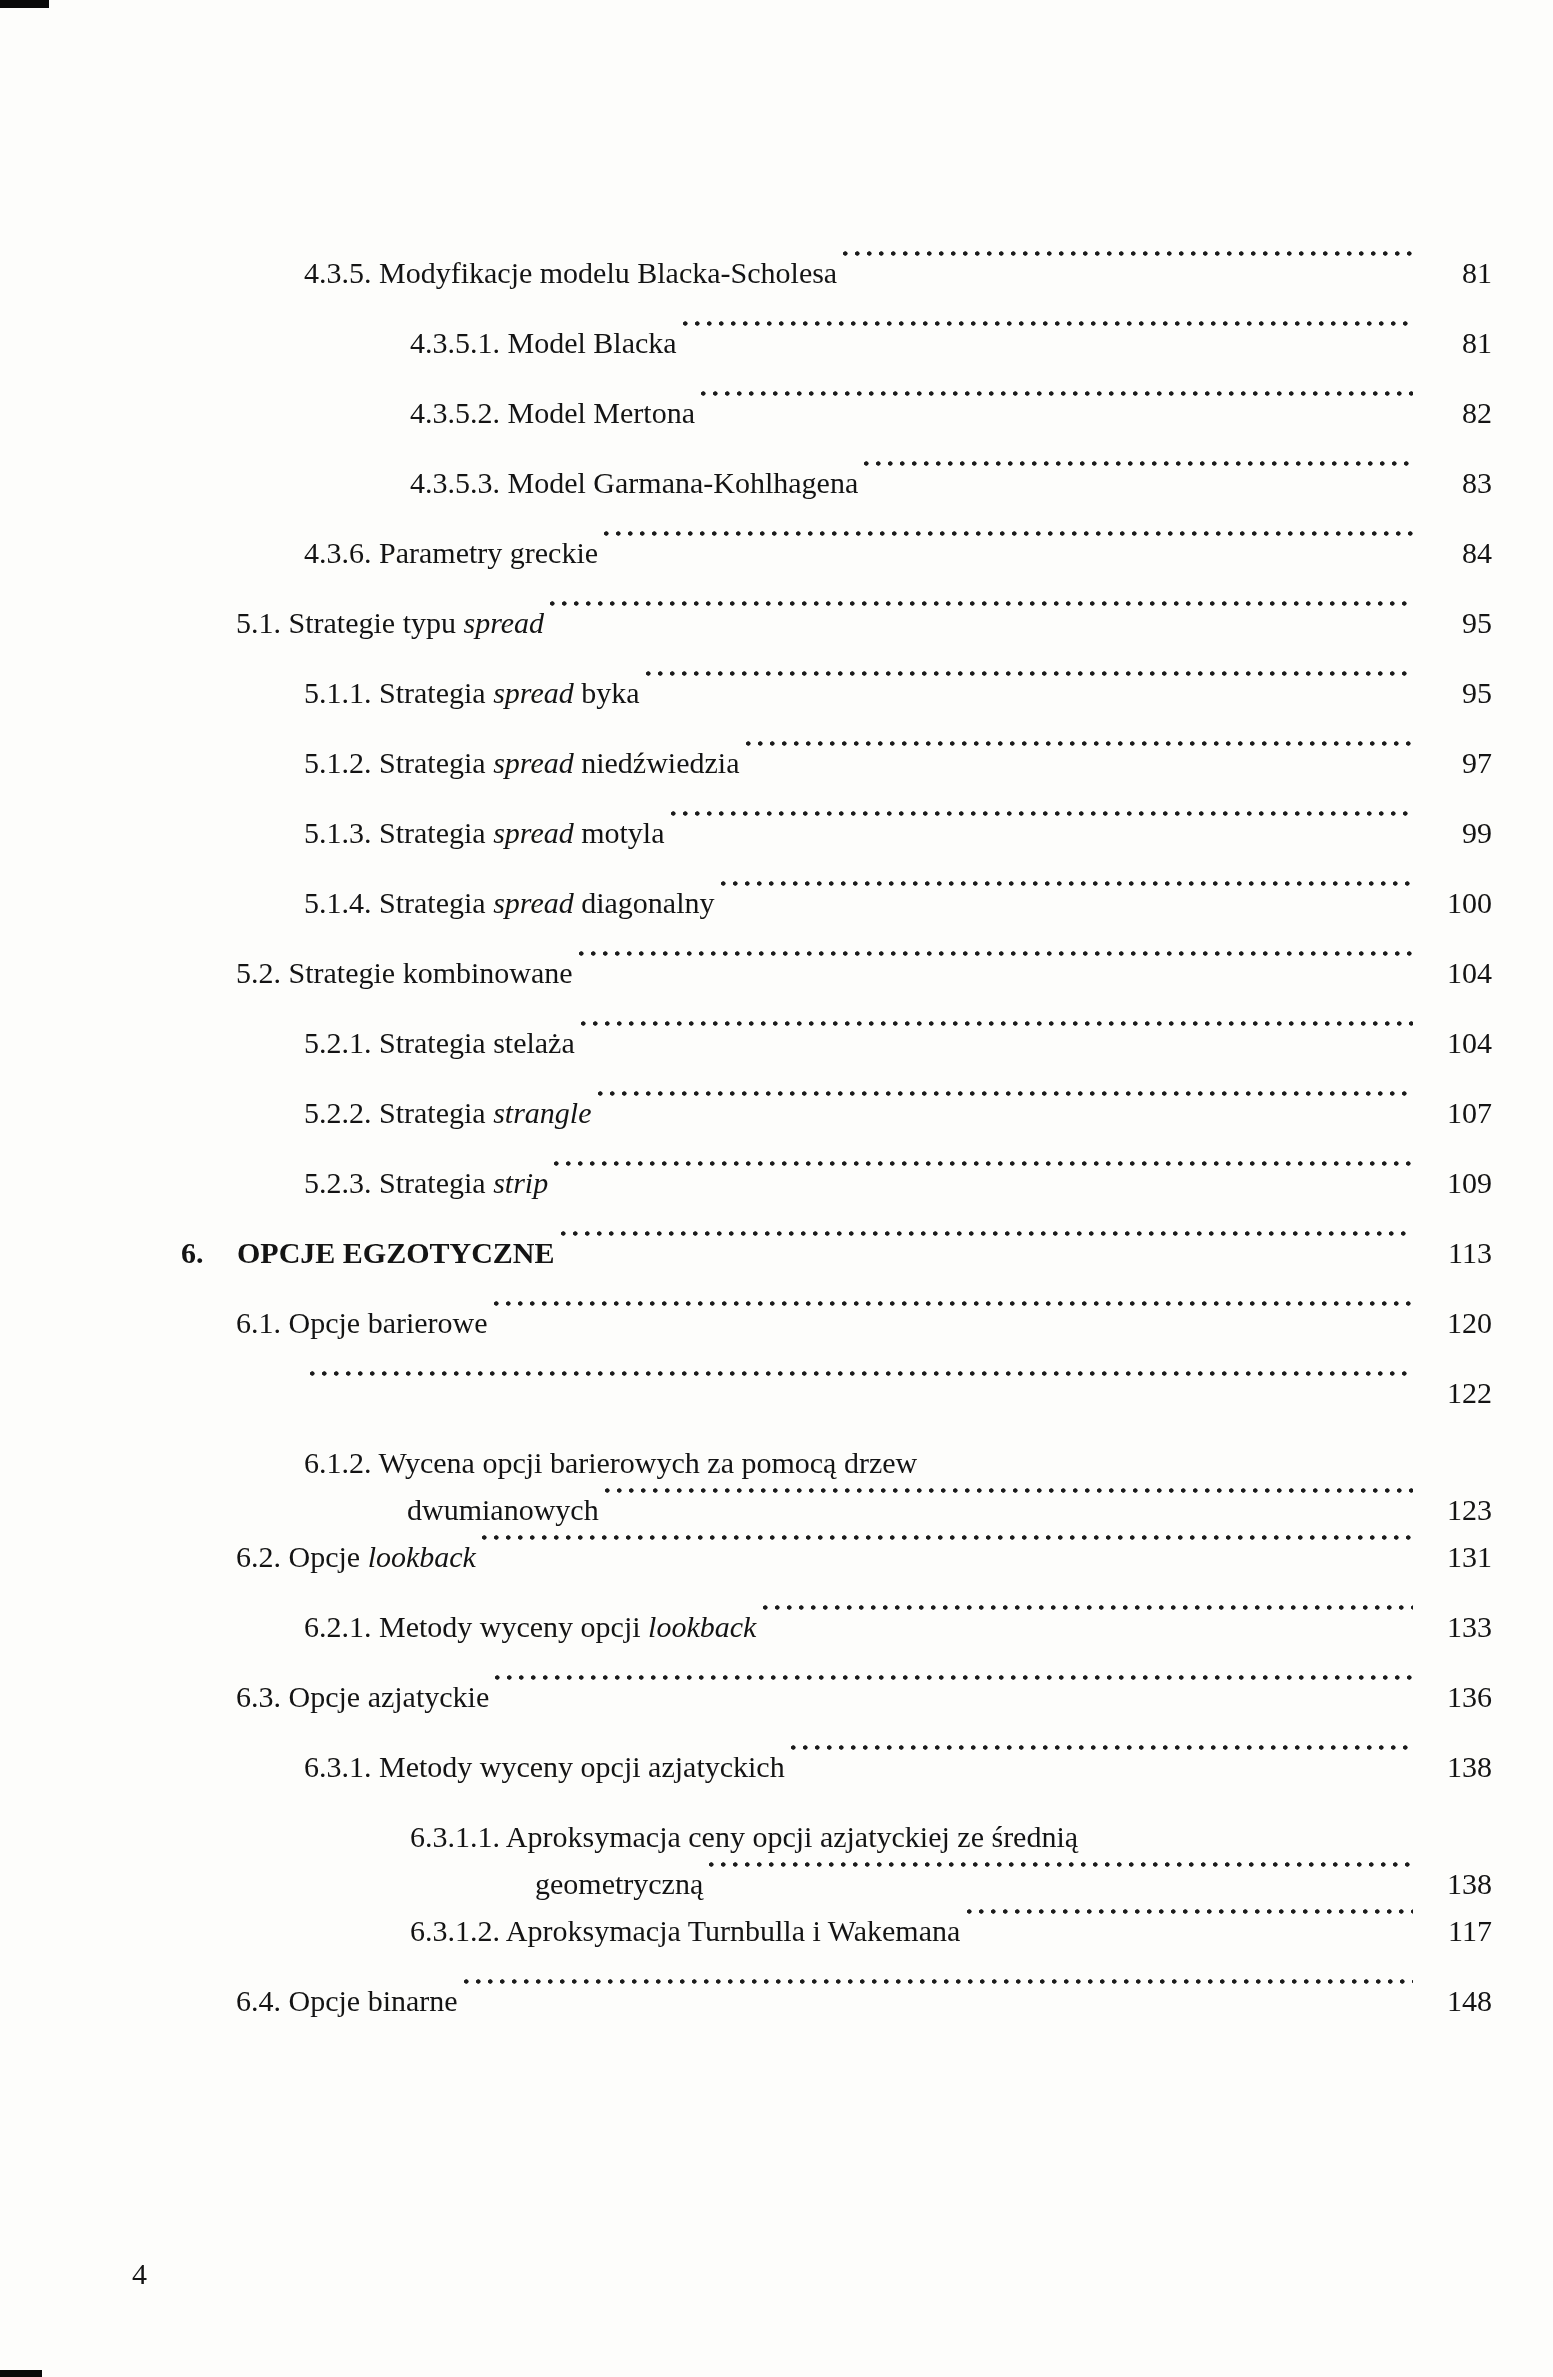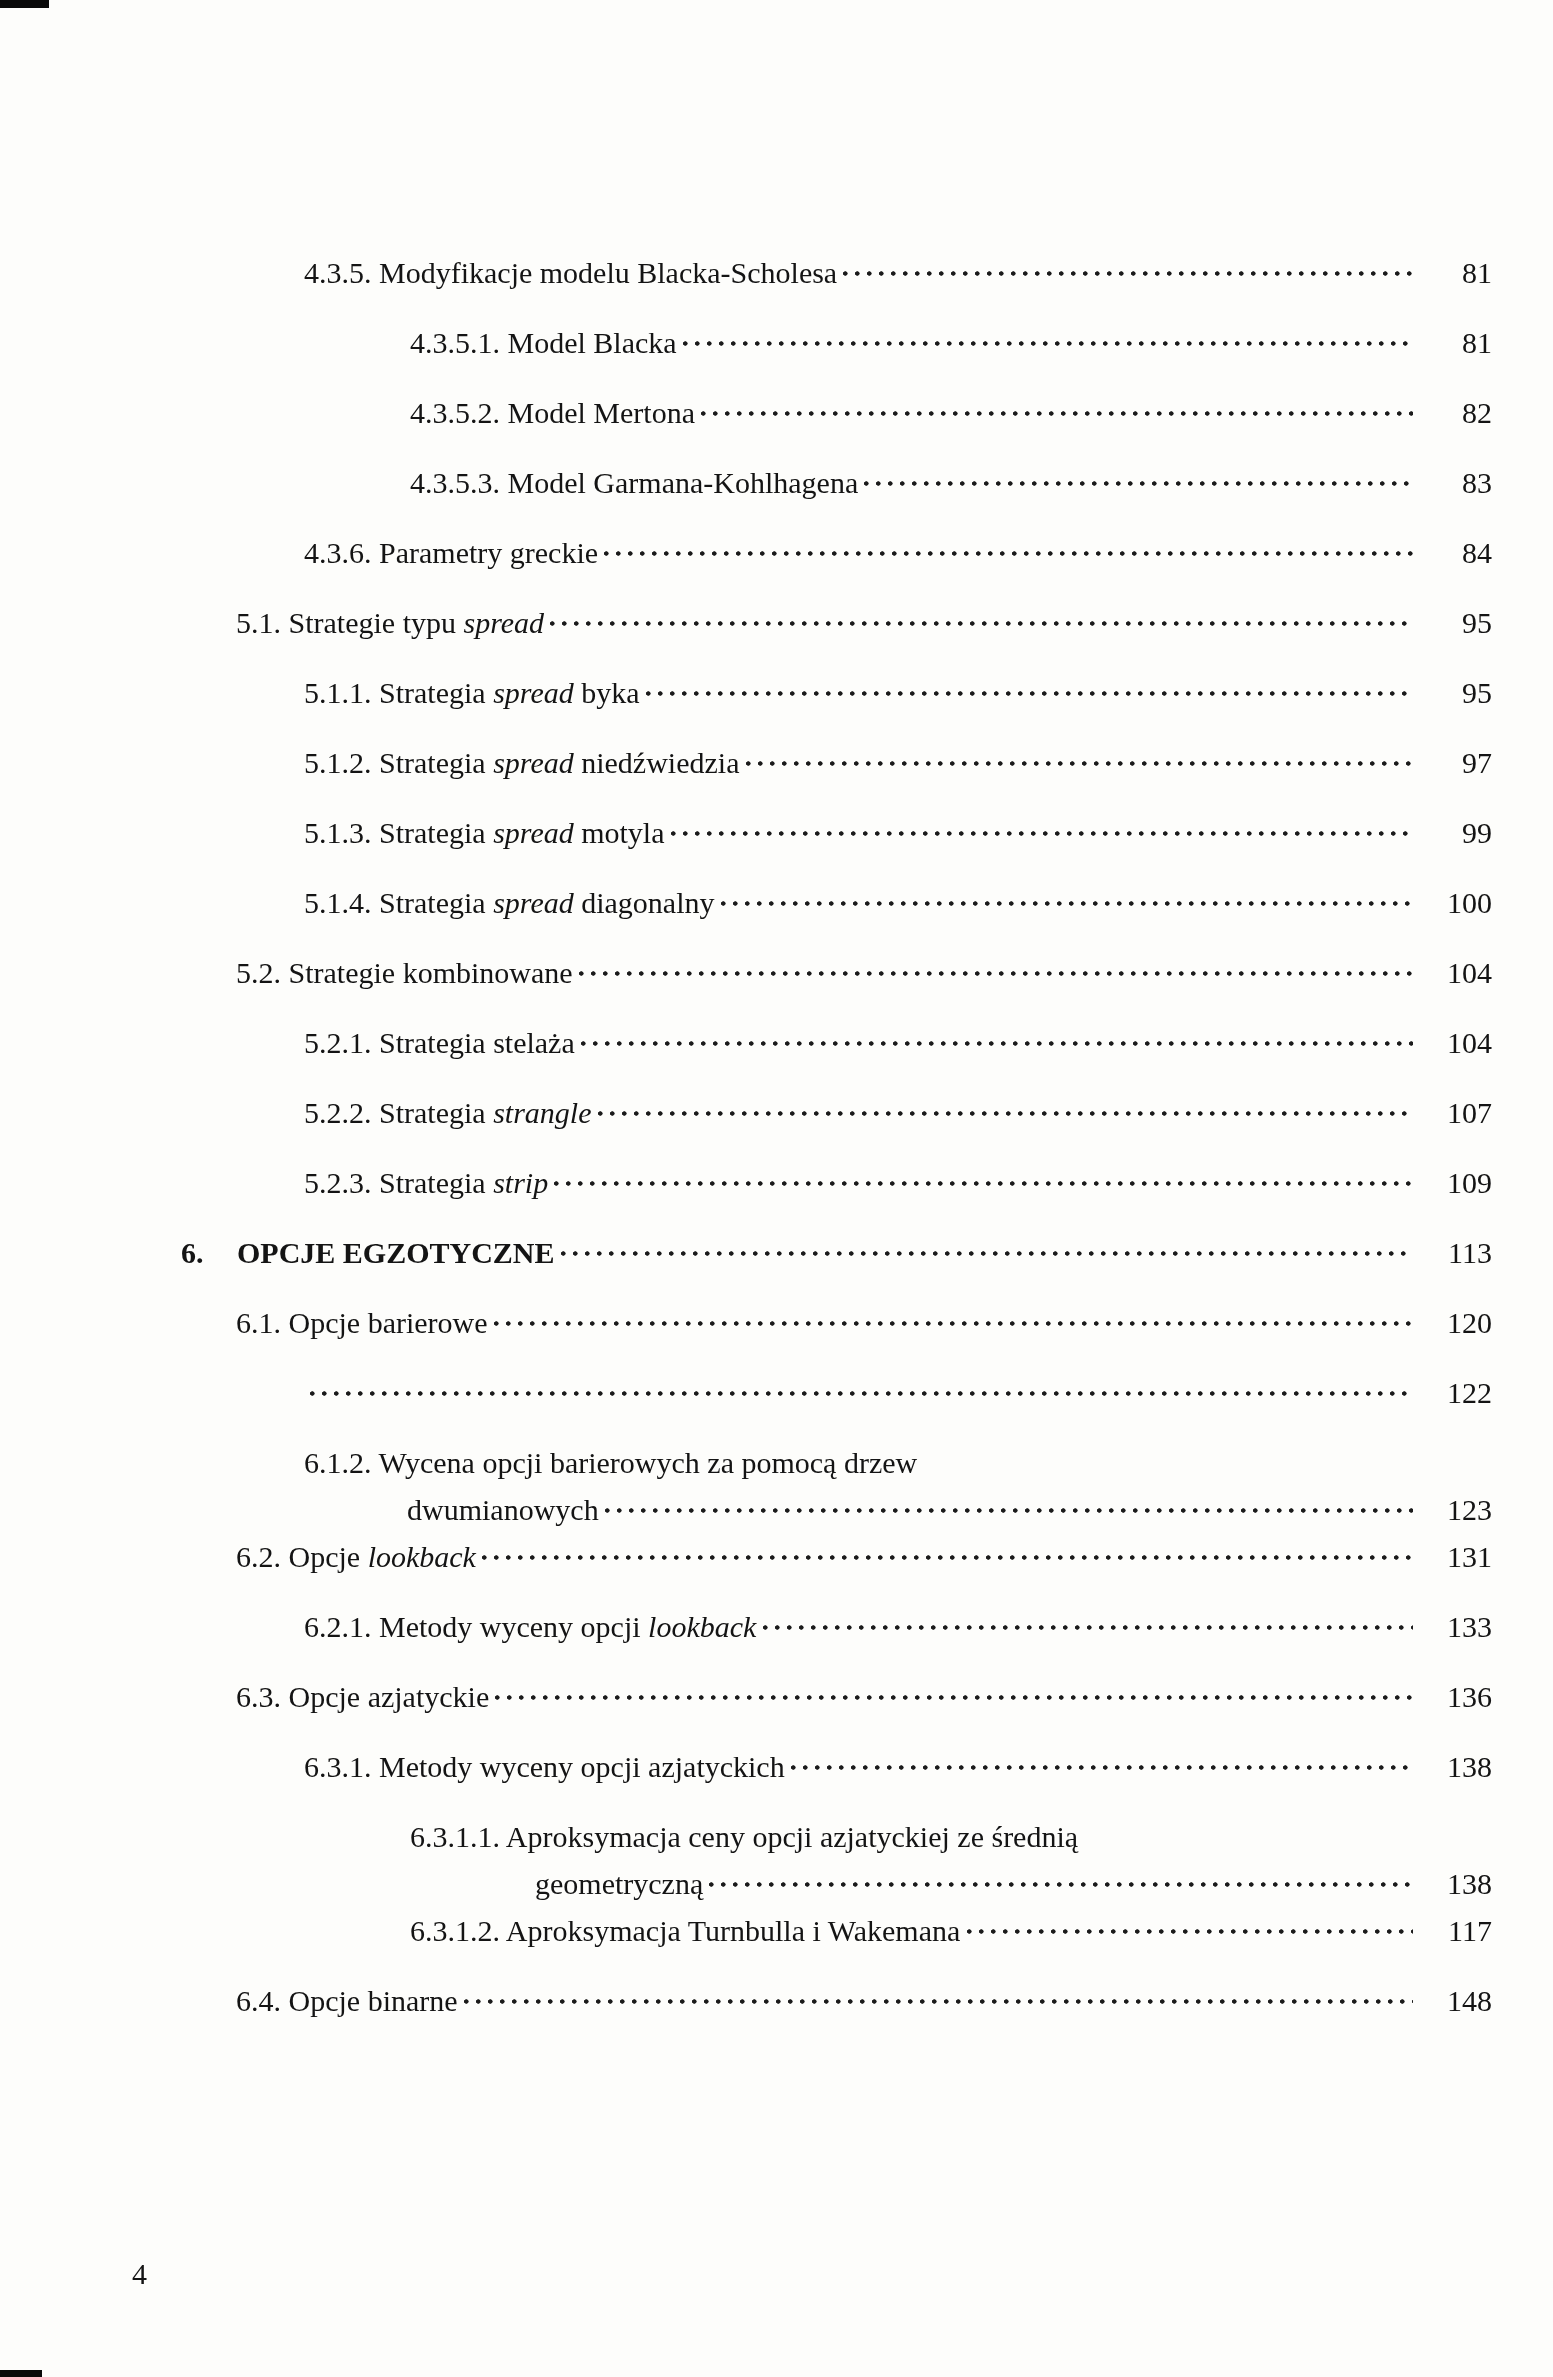--- a/index.html
+++ b/index.html
@@ -27,21 +27,21 @@
     right: 0;
     padding-right: 62px;
     font-size: 30px;
     line-height: 47px;
   }
   .toc-entry { margin-bottom: 23px; }
   .toc-entry.twoline { margin-bottom: 0; }
   .toc-entry.bold { font-weight: bold; }
 
   .toc-line { white-space: nowrap; }
-  .toc-line.leaderline { display: flex; align-items: center; }
+  .toc-line.leaderline { display: flex; align-items: flex-start; }
 
   .ind-chapter      { padding-left: 181px; }
   .ind-chapter-cont { padding-left: 236px; }
   .ind-s1           { padding-left: 236px; }
   .ind-s2           { padding-left: 304px; }
   .ind-s2-cont      { padding-left: 407px; }
   .ind-s3           { padding-left: 410px; }
   .ind-s3-cont      { padding-left: 535px; font-family: Liberation Serif, serif; }
 
   .label { flex: 0 0 auto; }

